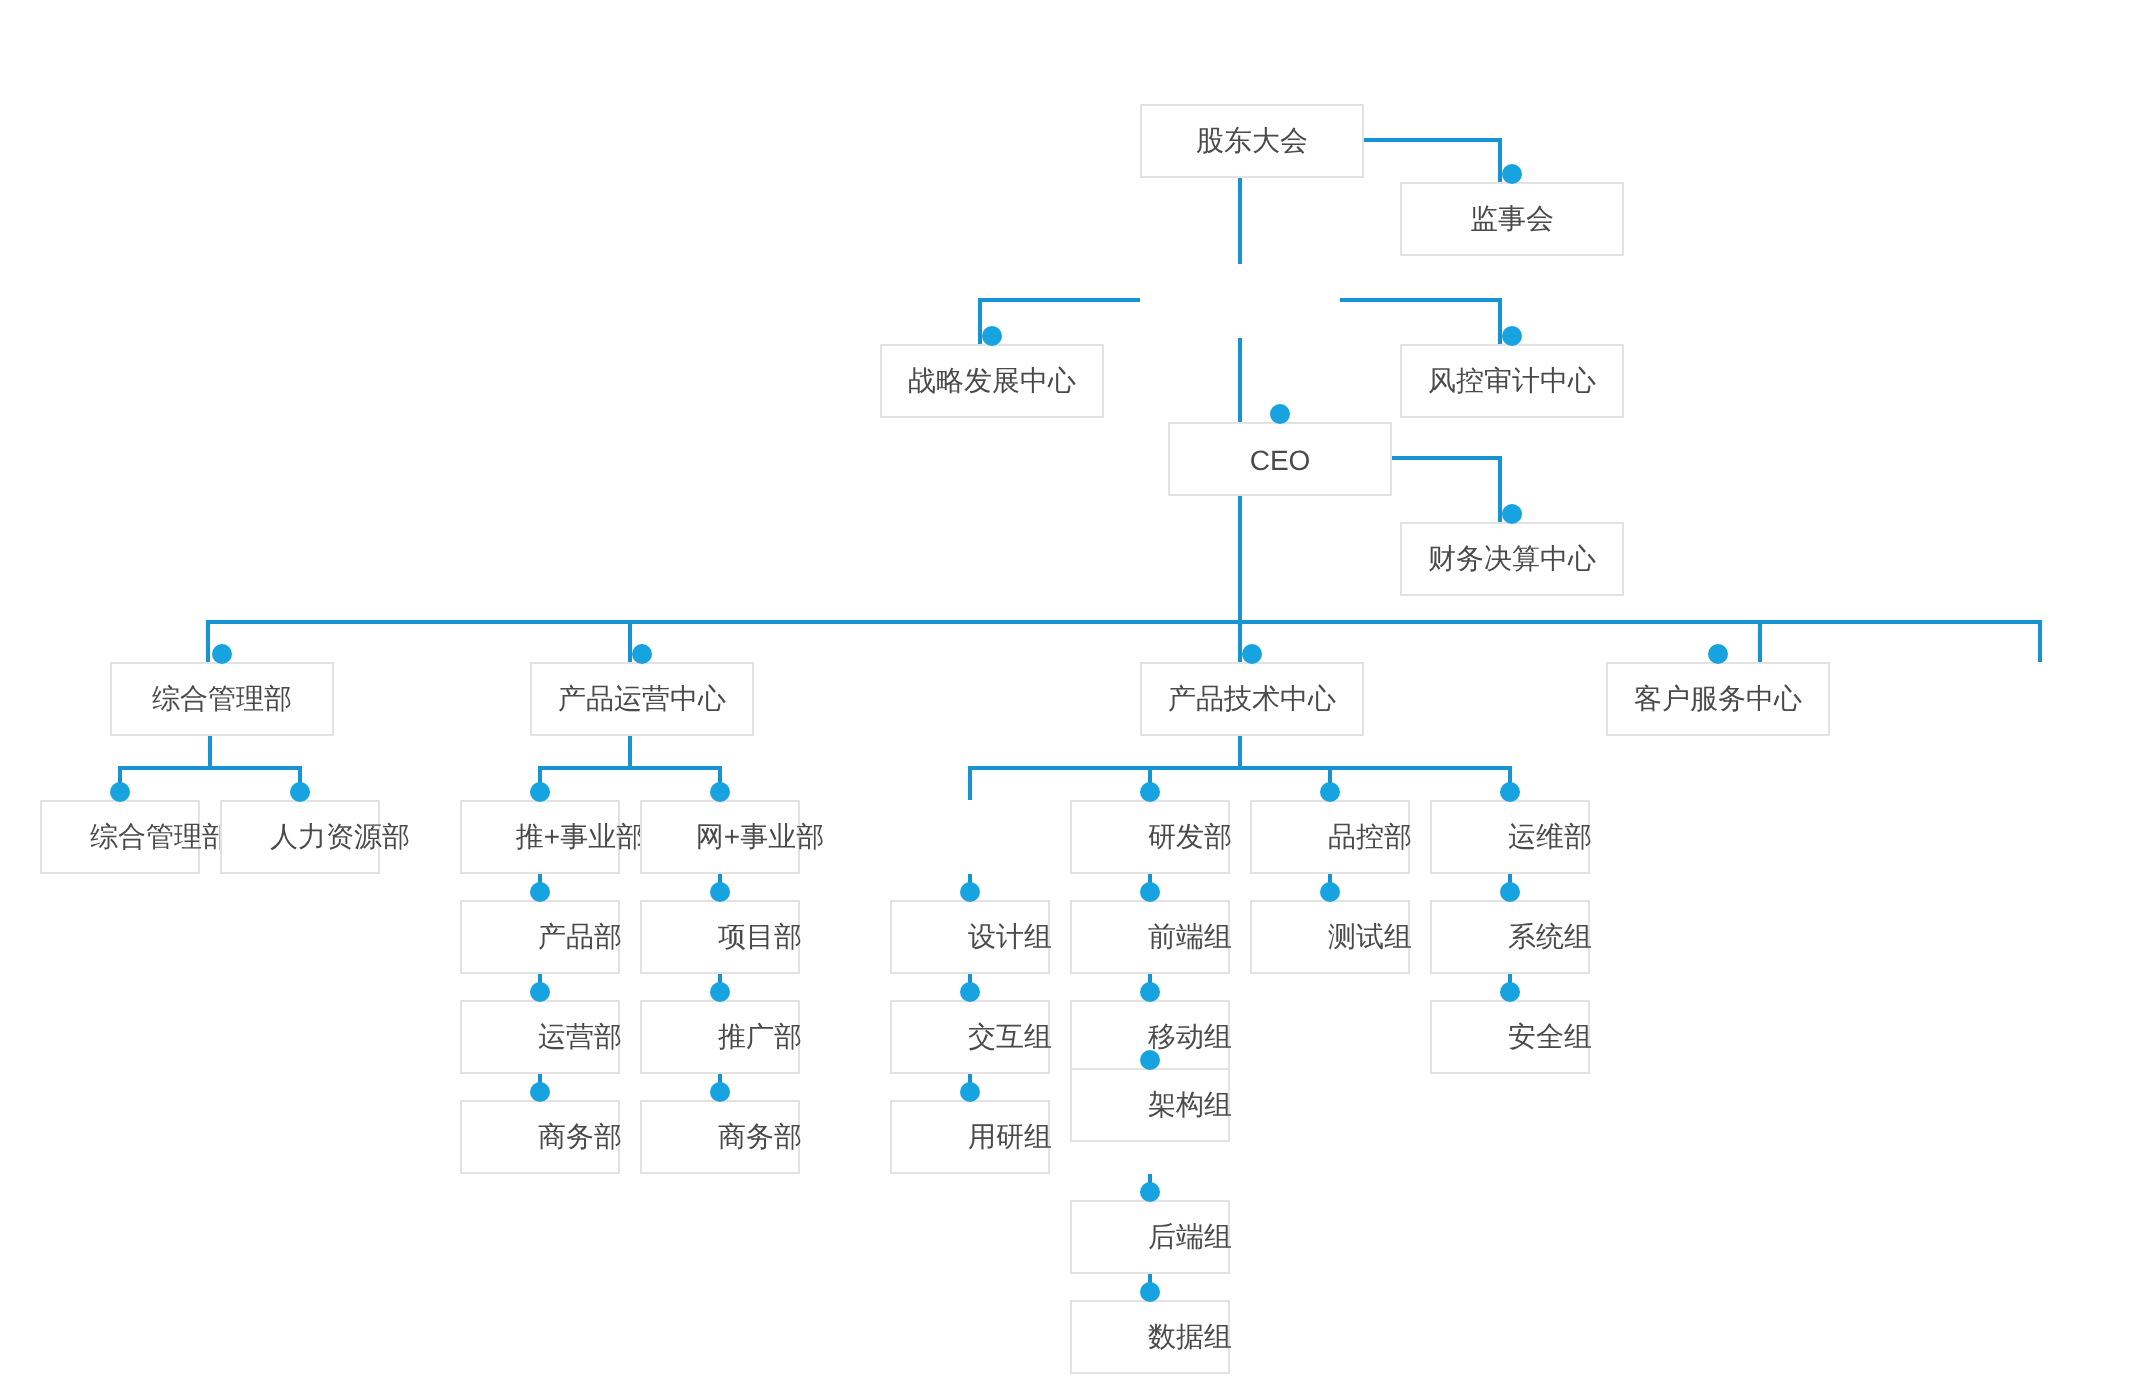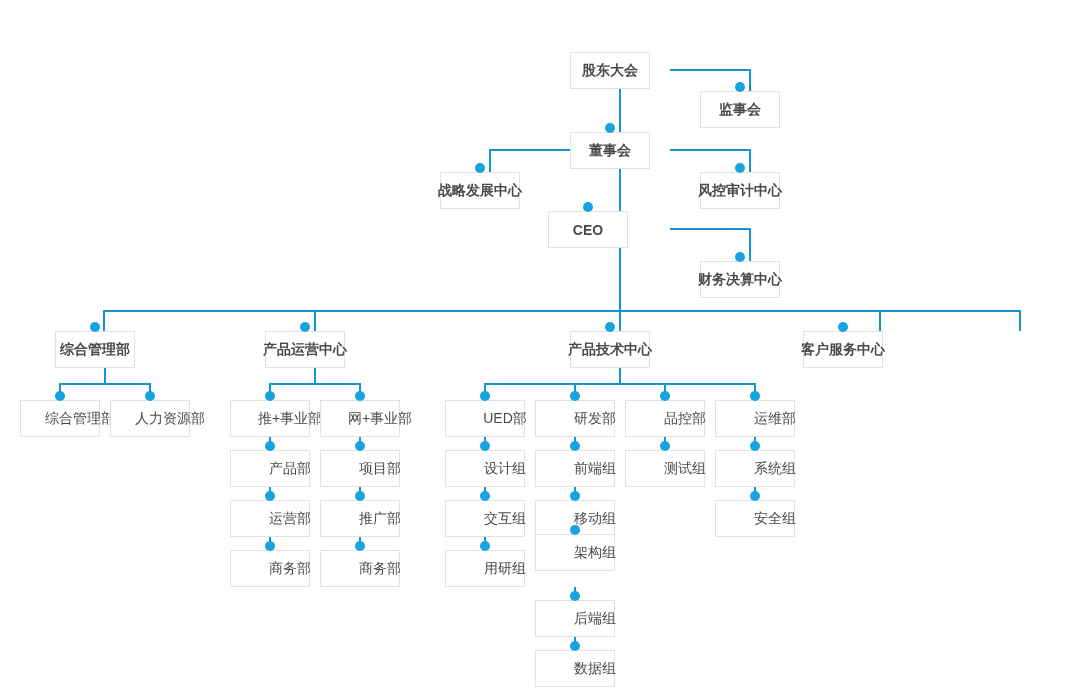--- a/index.html
+++ b/index.html
@@ -12,21 +12,21 @@
     background:var(--canvas_bg);
     font-family:"Liberation Sans","DejaVu Sans",sans-serif;
     font-size:14px;color:var(--text);
   }
   .node{
     position:absolute;box-sizing:border-box;height:37px;
     background:var(--box_bg);border:1px solid var(--border);
     display:flex;align-items:center;justify-content:center;
     text-align:center;white-space:nowrap;
   }
-  .w100{width:80px;font-weight:bold;}
+  .w100{width:112px;}
   .w80{width:80px;padding-left:40px;}
   .nd{
     position:absolute;top:-10px;left:50%;margin-left:-5px;
     width:10px;height:10px;border-radius:50%;background:var(--dot);
   }
   .ln{position:absolute;background:var(--line);}
   .h{height:2px;}
   .v{width:2px;}
 </style>
 </head>
@@ -85,33 +85,29 @@
   <div class="ln v" style="left:574px;top:637px;height:13px"></div>
   <div class="ln v" style="left:664px;top:437px;height:13px"></div>
   <div class="ln v" style="left:754px;top:437px;height:13px"></div>
   <div class="ln v" style="left:754px;top:487px;height:13px"></div>
 
   <div class="node w100" style="left:570px;top:52px">股东大会</div>
   <div class="node w100" style="left:700px;top:91px">
       <i class="nd"></i>
       <span>监事会</span>
     </div>
-  <div class="node w100" style="left:570px;top:132px">
-      <i class="nd"></i>
-      <span>董事会</span>
-    </div>
   <div class="node w100" style="left:440px;top:172px">
       <i class="nd"></i>
       <span>战略发展中心</span>
     </div>
   <div class="node w100" style="left:700px;top:172px">
       <i class="nd"></i>
       <span>风控审计中心</span>
     </div>
-  <div class="node w100" style="left:548px;top:211px">
+  <div class="node w100" style="left:584px;top:211px">
       <i class="nd"></i>
       <span>CEO</span>
     </div>
   <div class="node w100" style="left:700px;top:261px">
       <i class="nd"></i>
       <span>财务决算中心</span>
     </div>
 
   <div class="node w100" style="left:55px;top:331px">
       <i class="nd"></i>
@@ -139,24 +135,20 @@
       <span>人力资源部</span>
     </div>
   <div class="node w80" style="left:230px;top:400px">
       <i class="nd"></i>
       <span>推+事业部</span>
     </div>
   <div class="node w80" style="left:320px;top:400px">
       <i class="nd"></i>
       <span>网+事业部</span>
     </div>
-  <div class="node w80" style="left:445px;top:400px">
-      <i class="nd"></i>
-      <span>UED部</span>
-    </div>
   <div class="node w80" style="left:535px;top:400px">
       <i class="nd"></i>
       <span>研发部</span>
     </div>
   <div class="node w80" style="left:625px;top:400px">
       <i class="nd"></i>
       <span>品控部</span>
     </div>
   <div class="node w80" style="left:715px;top:400px">
       <i class="nd"></i>

